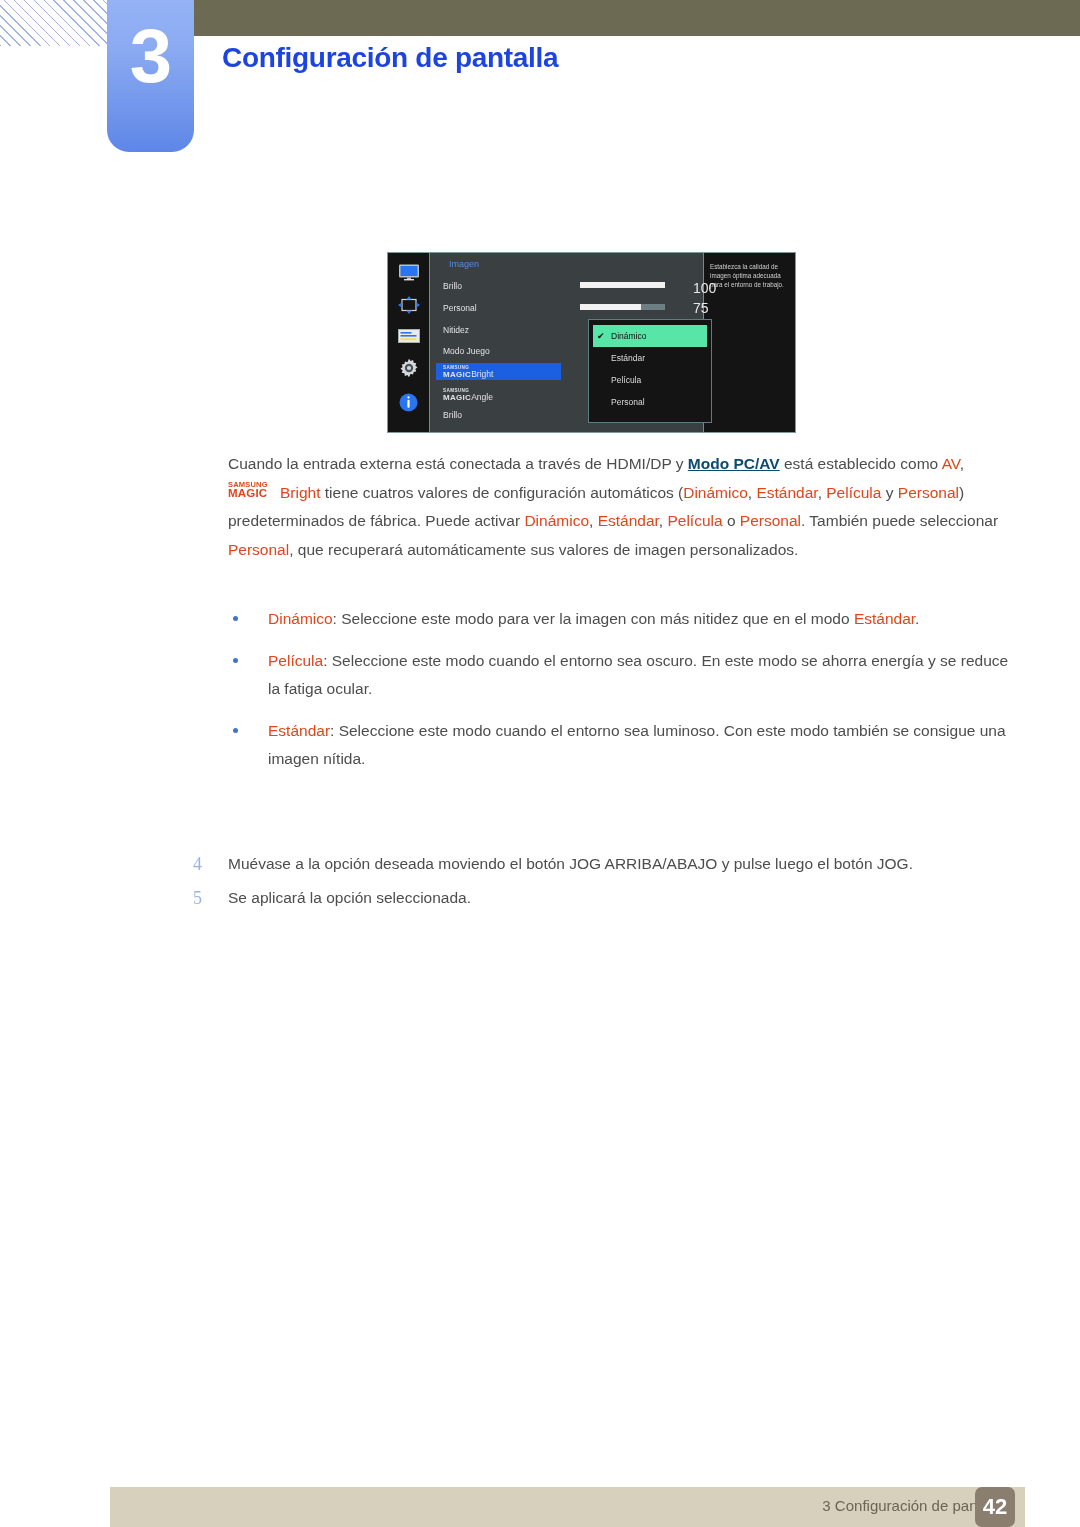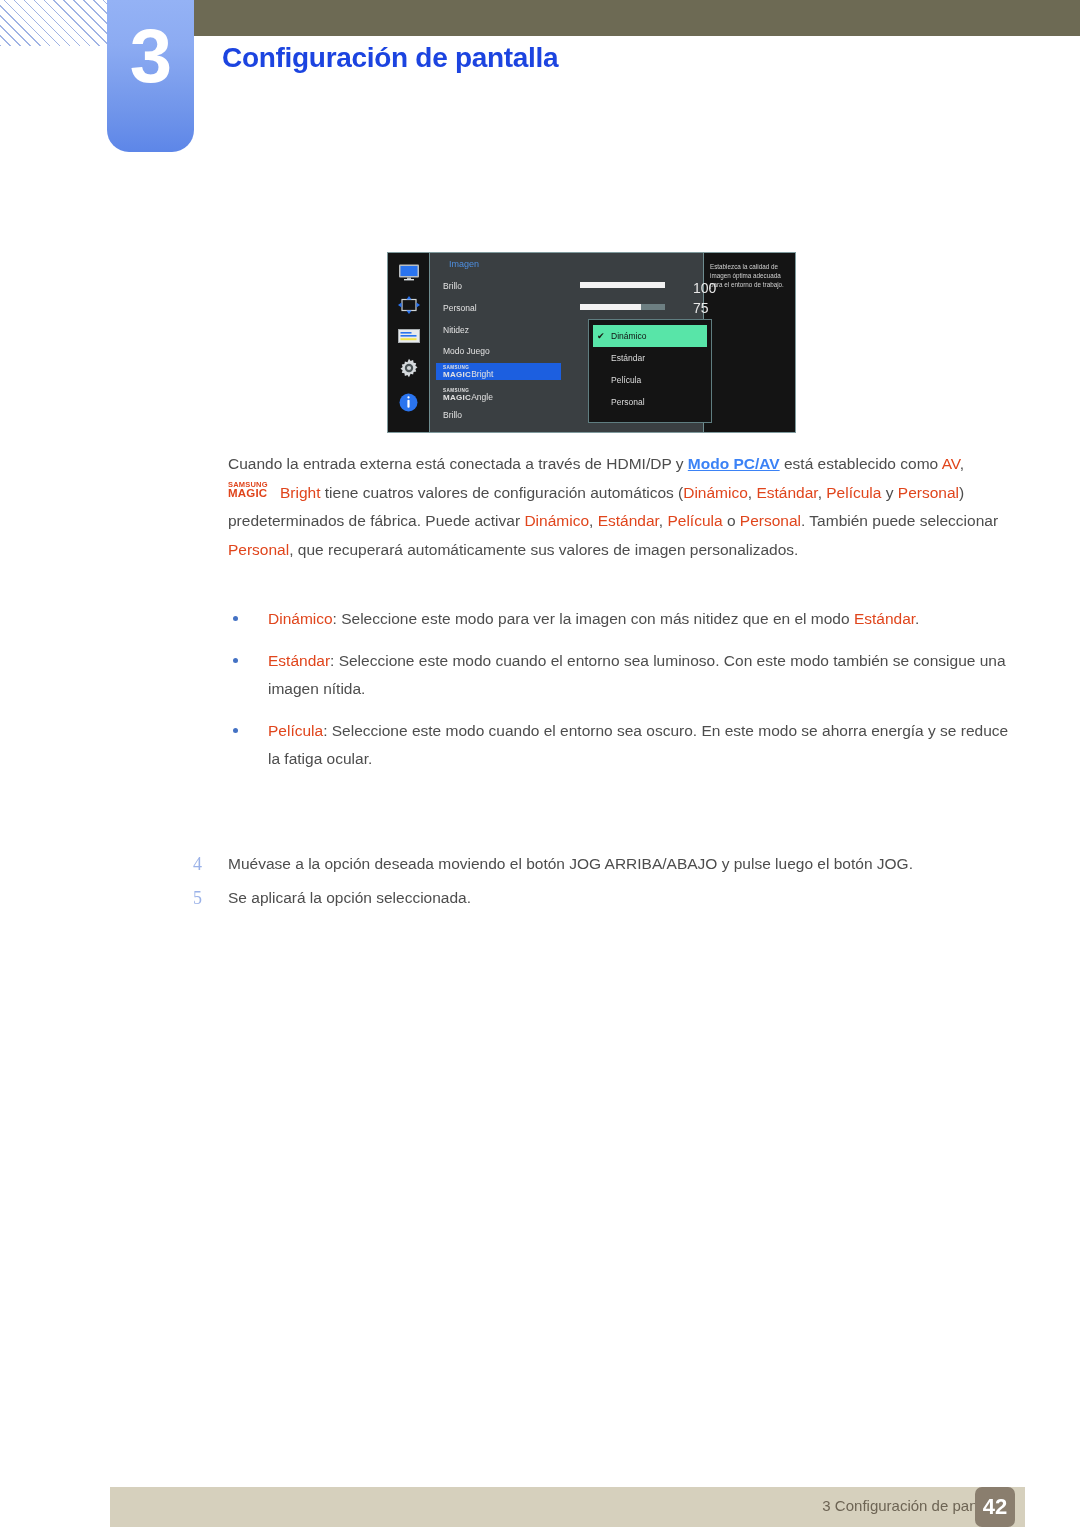--- a/index.html
+++ b/index.html
@@ -182,21 +182,21 @@
     position: absolute;
     left: 228px;
     width: 782px;
     font-size: 15.5px;
     line-height: 28.5px;
     color: #4d4d4d;
     text-align: left;
   }
   .p-main { top: 450px; }
   b.acc { color: #e0451c; font-weight: normal; }
-  .lnk { color: #3b82f6; font-weight: bold; text-decoration: underline; }
+  .lnk { color: #0c4a6e; font-weight: bold; text-decoration: underline; }
 
   .magic-inline {
     display: inline-block;
     vertical-align: baseline;
     position: relative;
     width: 52px;
     height: 16px;
   }
   .magic-inline .s1 {
     position: absolute; left: 0; top: -11px;
@@ -398,25 +398,25 @@
   <span>Cuando la entrada externa está conectada a través de HDMI/DP y </span><span class="lnk">Modo PC/AV</span><span> está establecido como </span><b class="acc">AV</b><span>, </span><span class="magic-inline"><span class="s1">SAMSUNG</span><span class="s2">MAGIC</span></span><b class="acc">Bright</b><span> tiene cuatros valores de configuración automáticos (</span><b class="acc">Dinámico</b><span>, </span><b class="acc">Estándar</b><span>, </span><b class="acc">Película</b><span> y </span><b class="acc">Personal</b><span>) predeterminados de fábrica. Puede activar </span><b class="acc">Dinámico</b><span>, </span><b class="acc">Estándar</b><span>, </span><b class="acc">Película</b><span> o </span><b class="acc">Personal</b><span>. También puede seleccionar </span><b class="acc">Personal</b><span>, que recuperará automáticamente sus valores de imagen personalizados.</span>
 </div>
 
 <div class="bullets">
   <div class="bullet-row">
     <span class="bullet-dot"></span>
     <b class="acc">Dinámico</b><span>: Seleccione este modo para ver la imagen con más nitidez que en el modo </span><b class="acc">Estándar</b><span>.</span>
   </div>
   <div class="bullet-row">
     <span class="bullet-dot"></span>
-    <b class="acc">Estándar</b><span>: Seleccione este modo cuando el entorno sea luminoso. Con este modo también se consigue una imagen nítida.</span>
+    <b class="acc">Película</b><span>: Seleccione este modo cuando el entorno sea oscuro. En este modo se ahorra energía y se reduce la fatiga ocular.</span>
   </div>
   <div class="bullet-row">
     <span class="bullet-dot"></span>
-    <b class="acc">Película</b><span>: Seleccione este modo cuando el entorno sea oscuro. En este modo se ahorra energía y se reduce la fatiga ocular.</span>
+    <b class="acc">Estándar</b><span>: Seleccione este modo cuando el entorno sea luminoso. Con este modo también se consigue una imagen nítida.</span>
   </div>
 </div>
 
 <div class="steps">
   <div class="step-row">
     <span class="step-num">4</span>
     <span>Muévase a la opción deseada moviendo el botón JOG ARRIBA/ABAJO y pulse luego el botón JOG.</span>
   </div>
   <div class="step-row">
     <span class="step-num">5</span>

